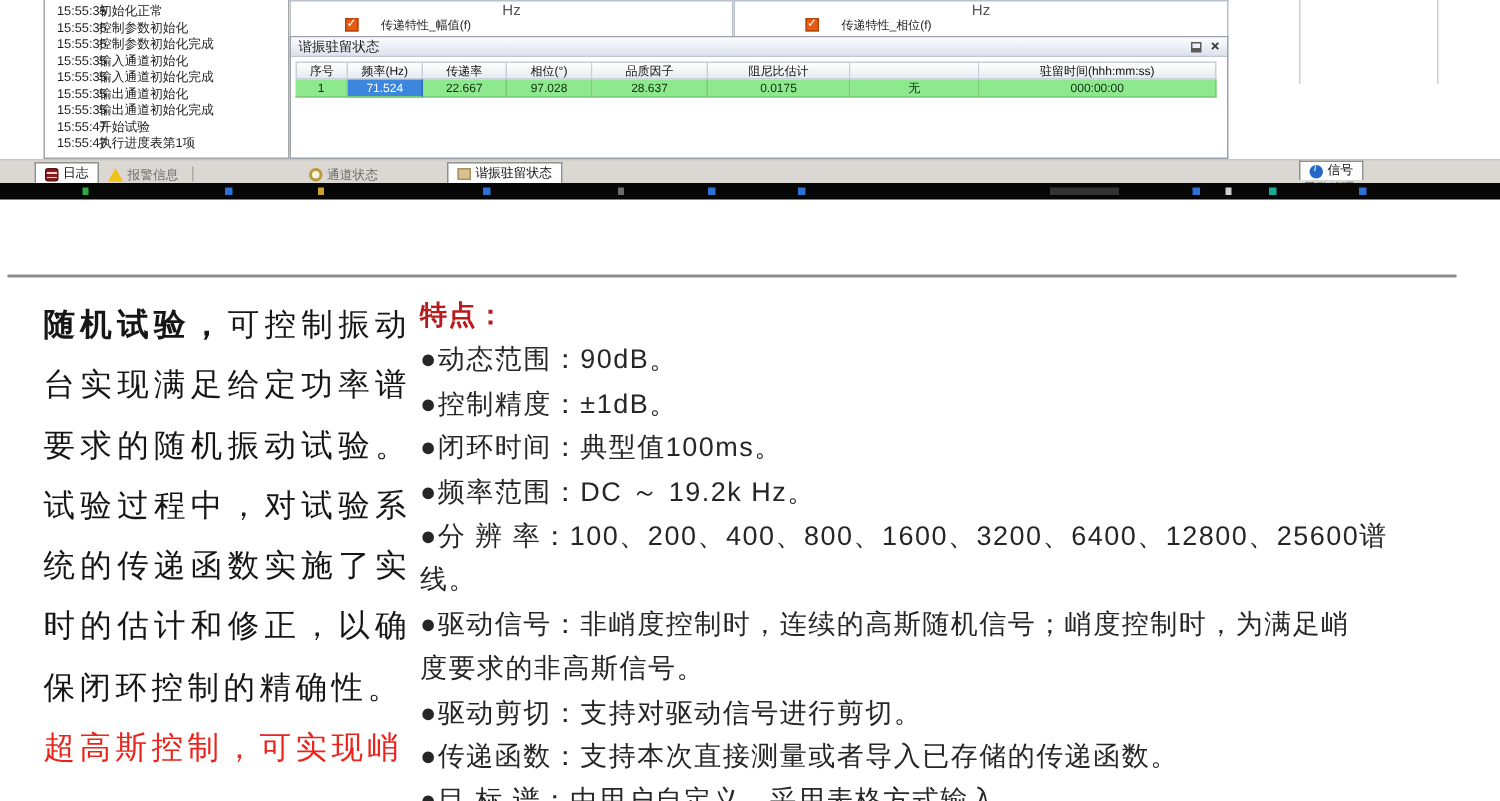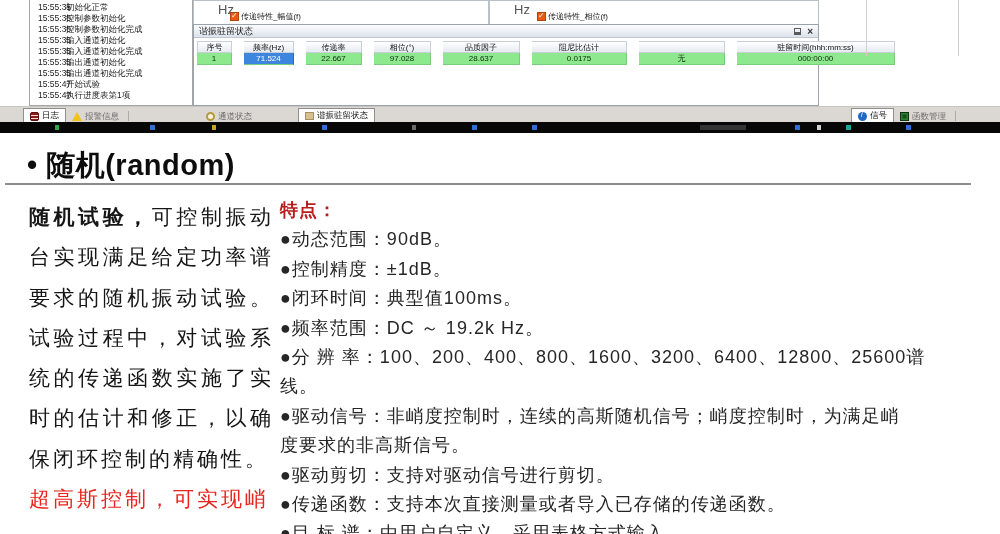--- a/index.html
+++ b/index.html
@@ -11,41 +11,41 @@
   .log-panel { position:absolute; left:29px; top:0; width:164px; height:106px;
                background:#fff; border:1px solid #a6a6a6; border-top:none; overflow:hidden; padding-top:2px; }
   .log-row { display:flex; font-size:8.5px; line-height:11px; color:#1c1c1c; }
   .log-time { width:36px; padding-left:8px; flex:none;text-align:right; }
   .log-msg { flex:1; }
 
   .chart-box { position:absolute; top:0; height:24px; background:#fff;
                border:1px solid #b9c0c8; border-bottom:none; }
   .chart1 { left:193px; width:296px; }
   .chart2 { left:489px; width:330px; }
-  .hz-label { position:absolute; top:1px; left:0; right:0; text-align:left;
-              font-size:13px; color:#555;padding-left:24px; }
-  .legend { position:absolute; top:10px; display:flex; align-items:center; gap:2px; }
+  .hz-label { position:absolute; top:1px; left:0; right:0; text-align:center;
+              font-size:10px; color:#555; }
+  .legend { position:absolute; top:10px; display:flex; align-items:center; gap:15px; }
   .chart1 .legend { left:36px; } .chart2 .legend { left:47px; }
   .legend-check { width:9px; height:9px; background:#e85a12; border:1px solid #b44408;
                   position:relative; flex:none; }
   .legend-check::after { content:"✓"; position:absolute; left:0px; top:-2px; color:#fff;
                          font-size:8px; font-family:"DejaVu Sans", sans-serif; }
   .legend-label { font-size:8px; color:#222; white-space:nowrap; }
 
   .res-panel { position:absolute; left:193px; top:24px; width:626px; height:82px;
                background:#fff; border:1px solid #9aa2ae; }
   .res-titlebar { height:13px; background:linear-gradient(#fbfcfe,#dde3ec);
                   border-bottom:1px solid #c0c7d1; display:flex; align-items:center; }
   .res-title { font-size:9px; color:#222; padding-left:5px; flex:1; }
   .pin-icon { width:7px; height:7px; border:1px solid #5a5a5a; border-bottom-width:3px;
               margin-right:6px; cursor:pointer; }
   .close-icon { font-size:10px; line-height:9px; color:#333; margin-right:5px;
                 font-weight:bold; cursor:pointer; }
   .res-table { position:absolute; left:3px; top:16px; }
-  .tr { display:flex;gap:12px; }
+  .tr { display:flex; }
   .th, .td { height:12px; font-size:8px; line-height:11px; text-align:center;
              overflow:hidden; white-space:nowrap; }
   .th { background:linear-gradient(#ffffff,#e6ebf1); border:1px solid #c7cfd8;
         border-left:none; color:#111; }
   .th:first-child { border-left:1px solid #c7cfd8; }
   .td { background:#8ee88e; border-right:1px solid #79ca79; border-bottom:1px solid #79ca79; color:#0d2d0d; }
   .td.sel { background:#3c86dd; color:#fff; border-right-color:#2f6cb4; }
   .c0{width:35px}.c1{width:50px}.c2{width:56px}.c3{width:57px}
   .c4{width:77px}.c5{width:95px}.c6{width:86px}.c7{width:158px}
 
@@ -198,21 +198,21 @@
     <div class="tab-group" style="left:200px;gap:40px;">
       <div class="tab">
         <span class="ico chan-ico"></span>
         <span>通道状态</span>
       </div>
       <div class="tab active">
         <span class="ico reso-ico"></span>
         <span>谐振驻留状态</span>
       </div>
     </div>
-    <div class="tab-group" style="left:851px;">
+    <div class="tab-group" style="left:851px;flex-direction:column;">
       <div class="tab active">
         <span class="ico sig-ico"></span>
         <span>信号</span>
       </div>
       <div class="tab">
         <span class="ico func-ico"></span>
         <span>函数管理</span>
       </div>
       <div class="tab-sep"></div>
     </div>
@@ -226,21 +226,20 @@
     <span class="speck" style="left:412px;width:4px;background:#6b6b6b;"></span>
     <span class="speck" style="left:472px;width:5px;background:#2d6fd3;"></span>
     <span class="speck" style="left:532px;width:5px;background:#2d6fd3;"></span>
     <span class="speck" style="left:700px;width:46px;background:#333;"></span>
     <span class="speck" style="left:795px;width:5px;background:#2d6fd3;"></span>
     <span class="speck" style="left:817px;width:4px;background:#cfcfcf;"></span>
     <span class="speck" style="left:846px;width:5px;background:#18a999;"></span>
     <span class="speck" style="left:906px;width:5px;background:#2d6fd3;"></span>
   </div>
 
-  <div class="doc-title">• 随机(random)</div>
   <div class="title-rule"></div>
 
   <div class="intro">
     <p><span class="lead">随机试验，</span><span>可控制振动台实现满足给定功率谱要求的随机振动试验。试验过程中，对试验系统的传递函数实施了实时的估计和修正，以确保闭环控制的精确性。</span></p>
     <p class="highlight">超高斯控制，可实现峭</p>
   </div>
 
   <div class="features">
     <div class="features-heading">特点：</div>
     <div class="feature-line">●动态范围：90dB。</div>

